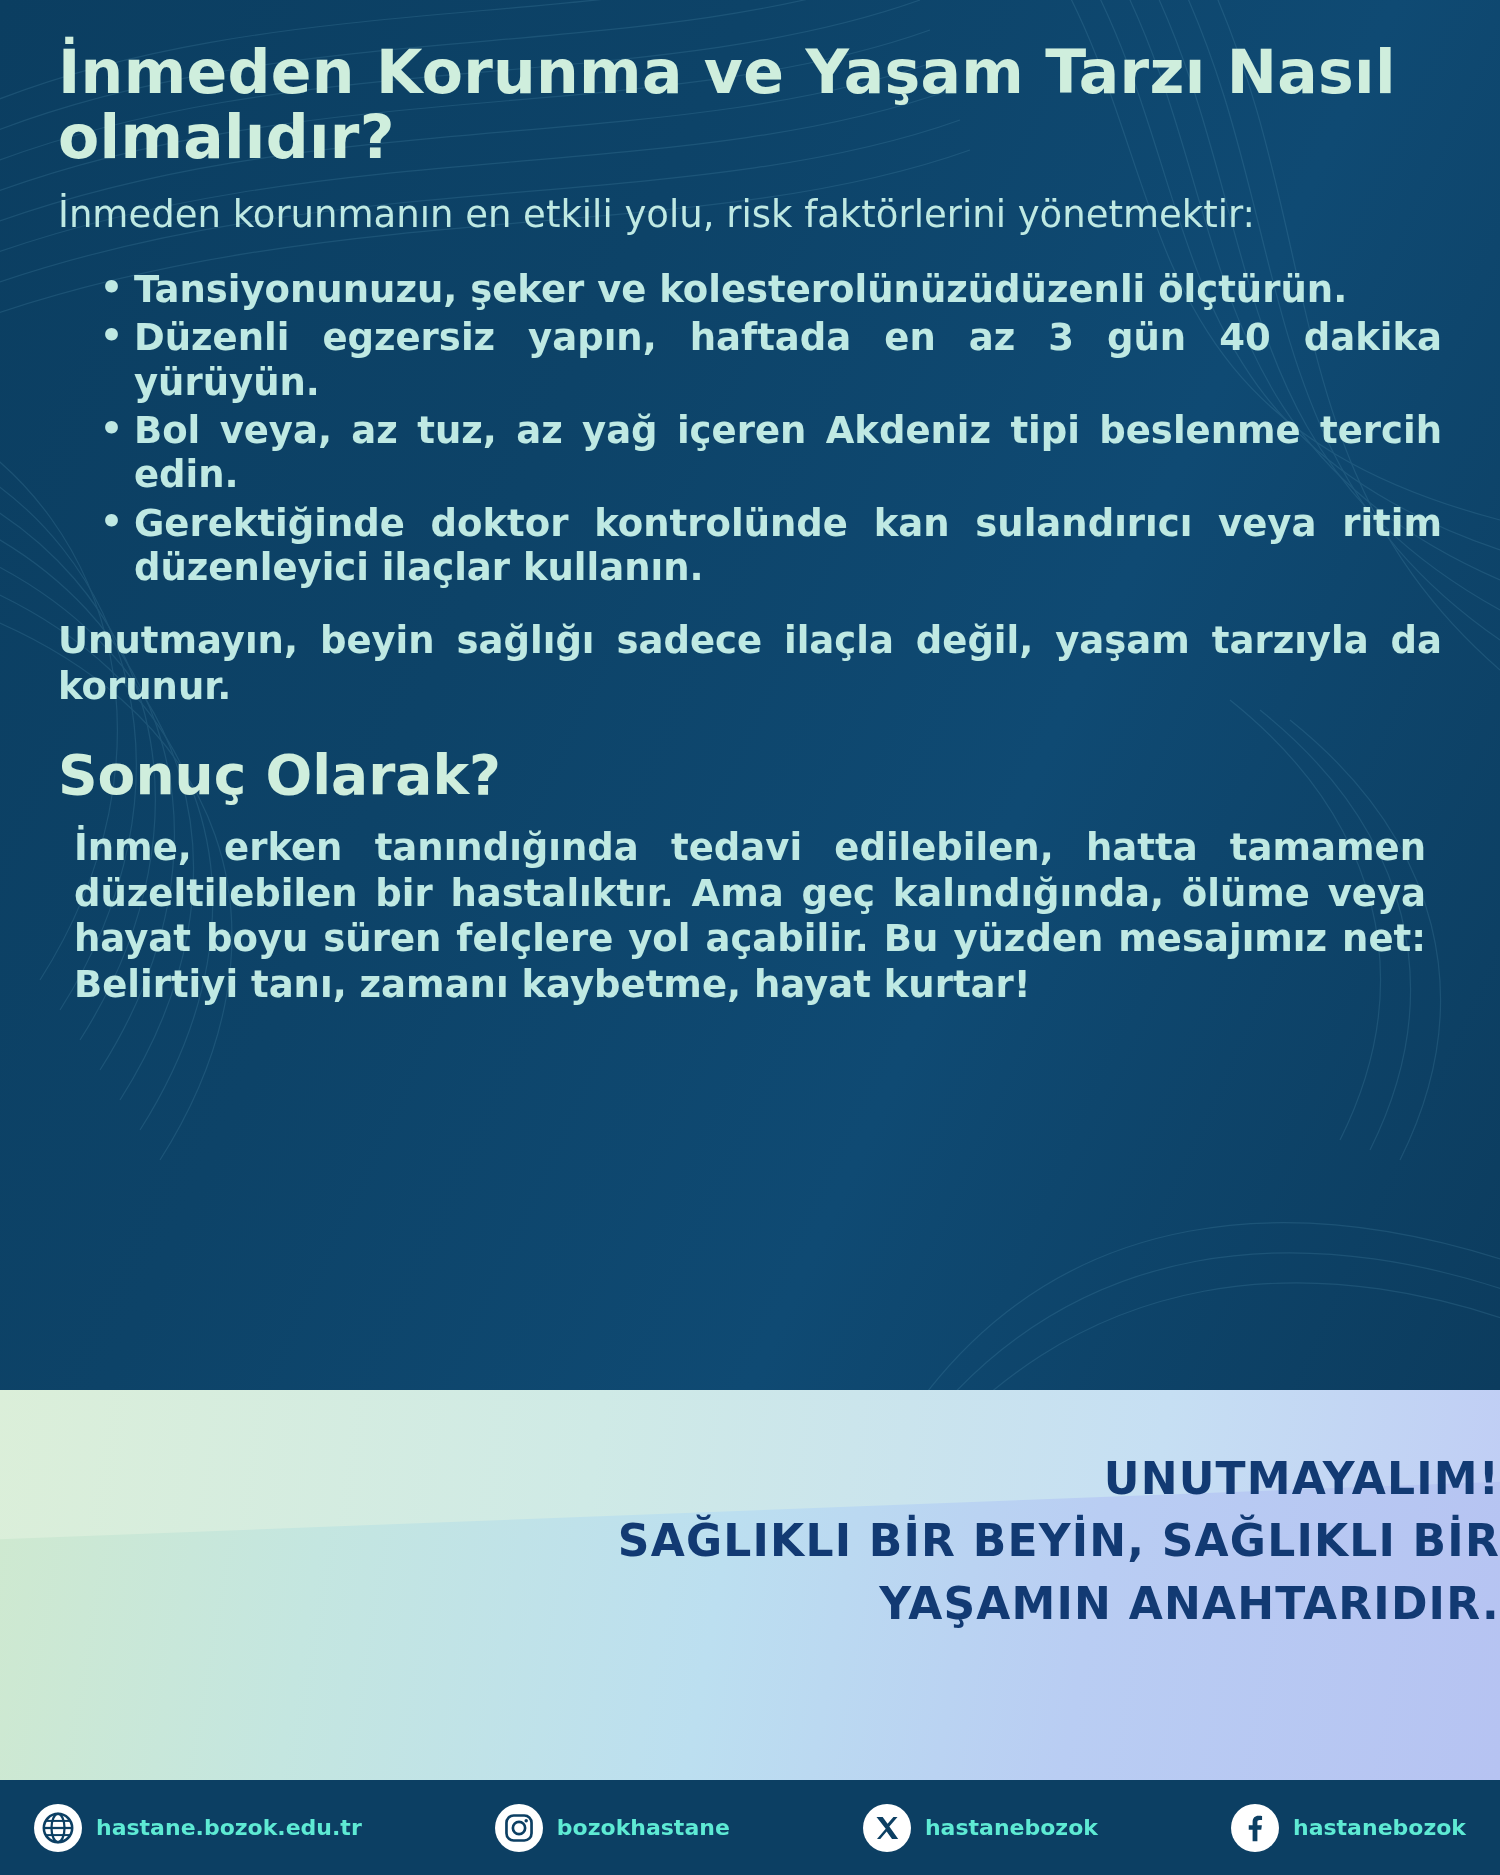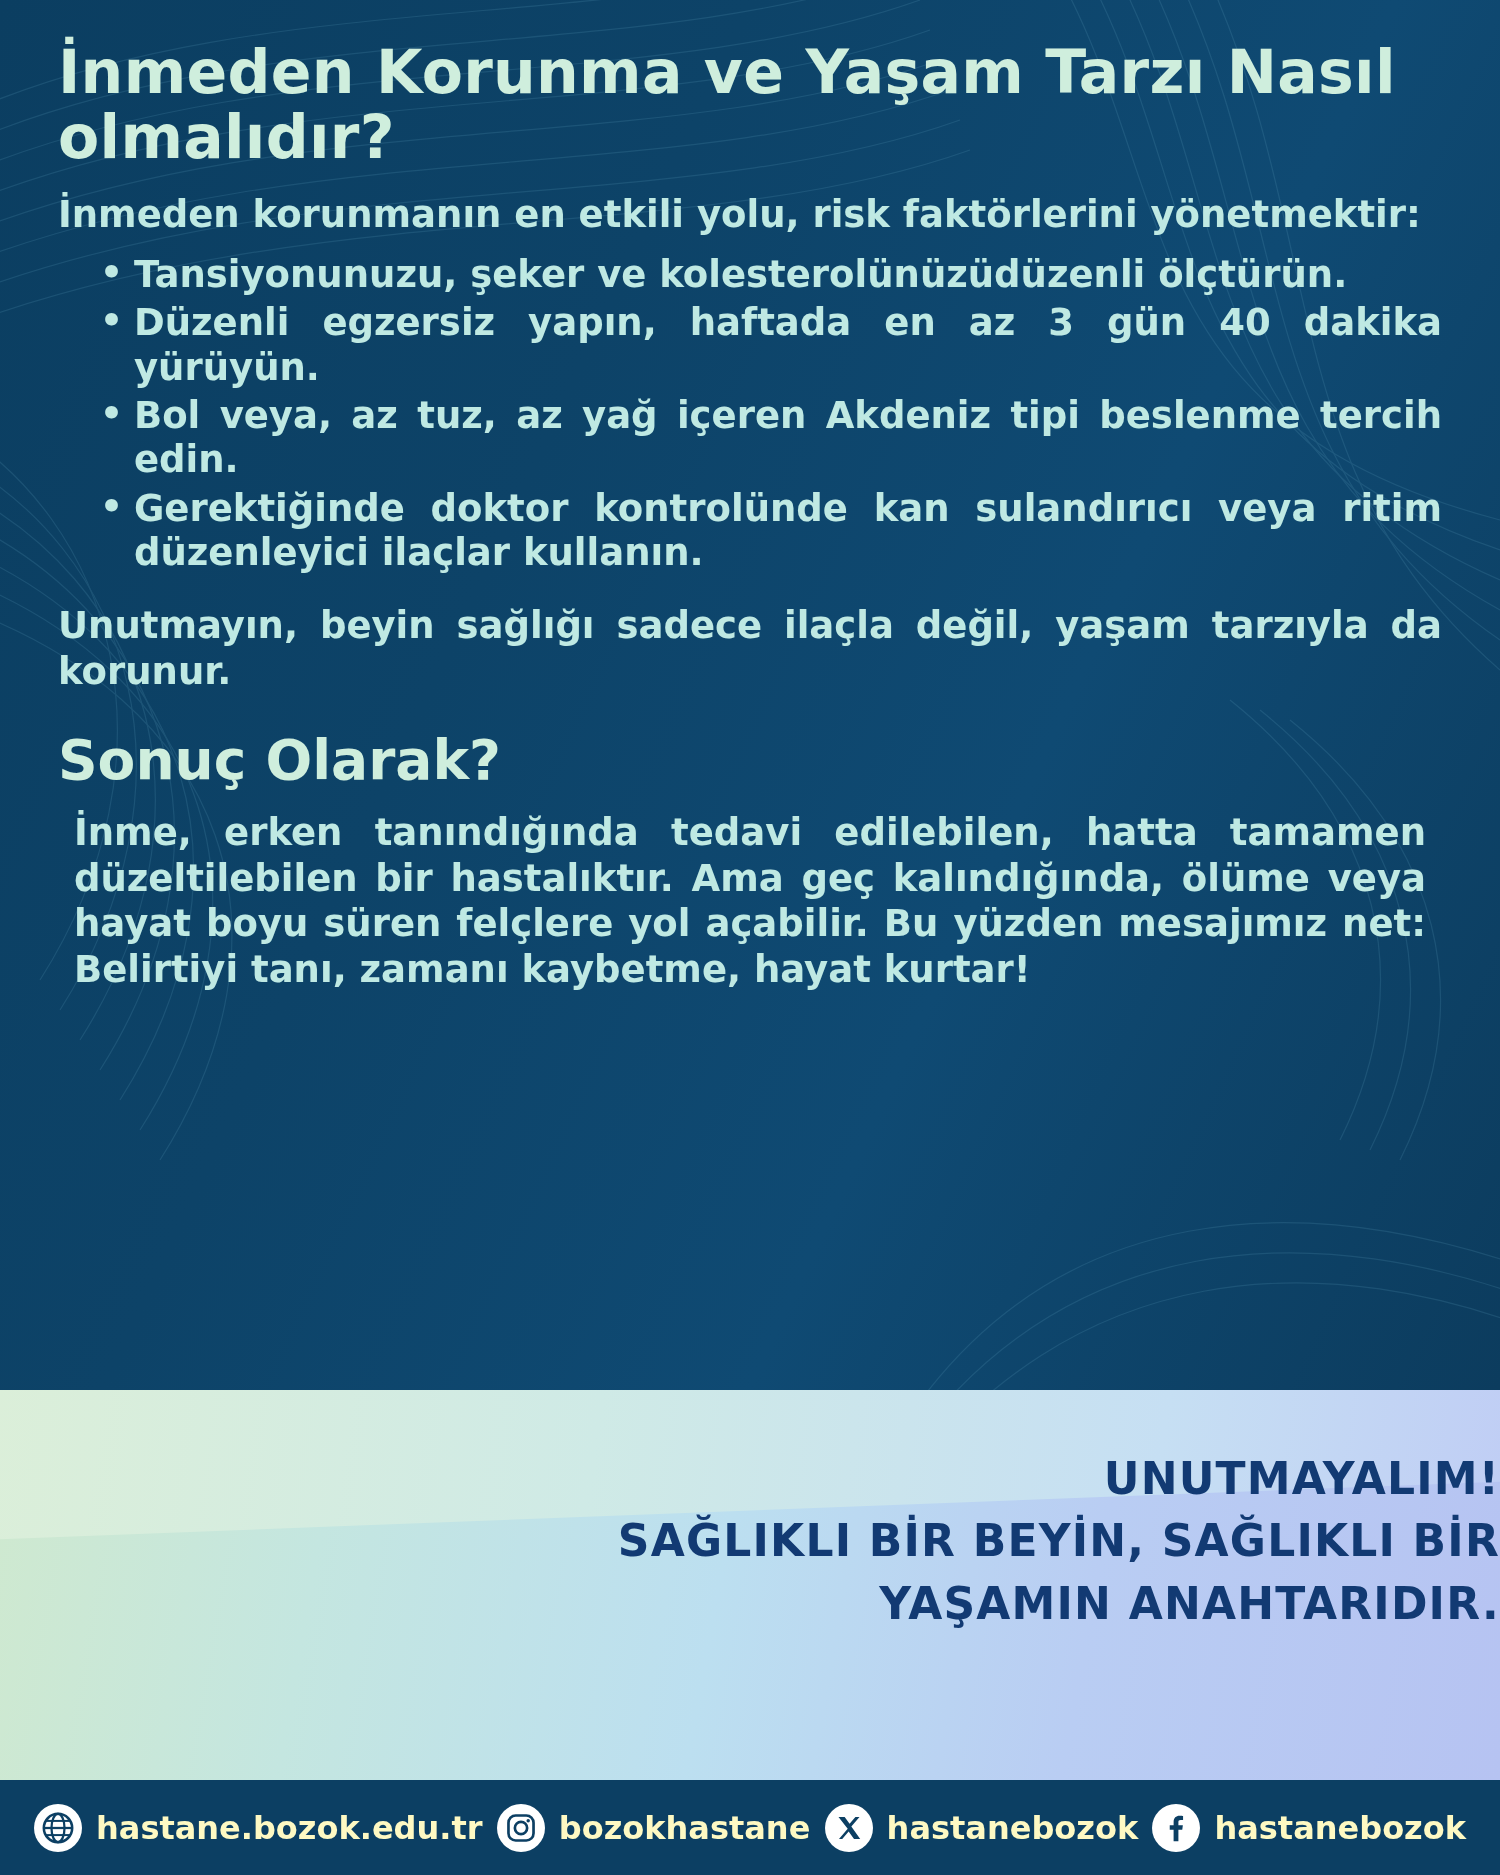--- a/index.html
+++ b/index.html
@@ -50,23 +50,23 @@
     line-height: 1.08;
     font-weight: 600;
     margin: 0 0 22px 0;
     letter-spacing: 0.3px;
   }
 
   .lead {
     color: #bfe9e3;
     font-size: 37px;
     line-height: 1.22;
-    font-weight: 700;
-    text-align: justify;
-    margin: 0 0 16px 0;
+    font-weight: 400;
+    text-align: justify;
+    margin: 0 0 31px 0;
   }
 
   ul.bullets {
     margin: 0 0 28px 0;
     padding: 0 0 0 34px;
     list-style: none;
   }
   ul.bullets li {
     position: relative;
     color: #bfe9e3;
@@ -158,22 +158,22 @@
     justify-content: space-between;
     padding: 0 34px;
     box-sizing: border-box;
   }
   .social {
     display: flex;
     align-items: center;
     gap: 14px;
   }
   .social-label {
-    color: #fef9c3;
-    font-size: 32px;
+    color: #5eead4;
+    font-size: 22px;
     font-weight: 700;
     white-space: nowrap;
   }
   .ico {
     width: 48px;
     height: 48px;
     border-radius: 50%;
     background: #ffffff;
     display: flex;
     align-items: center;

